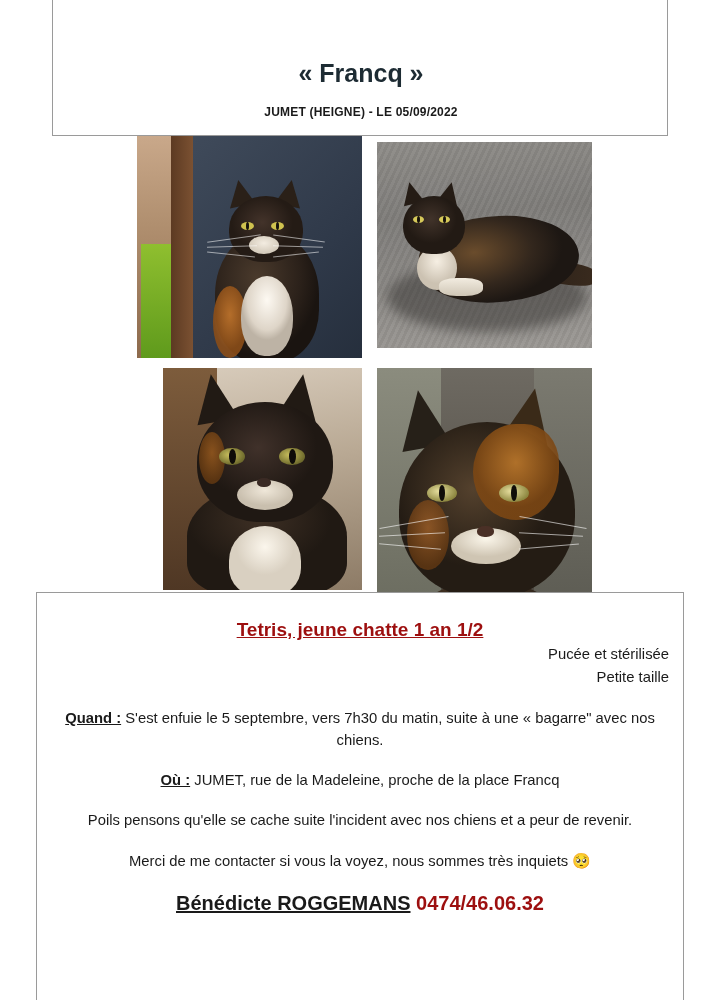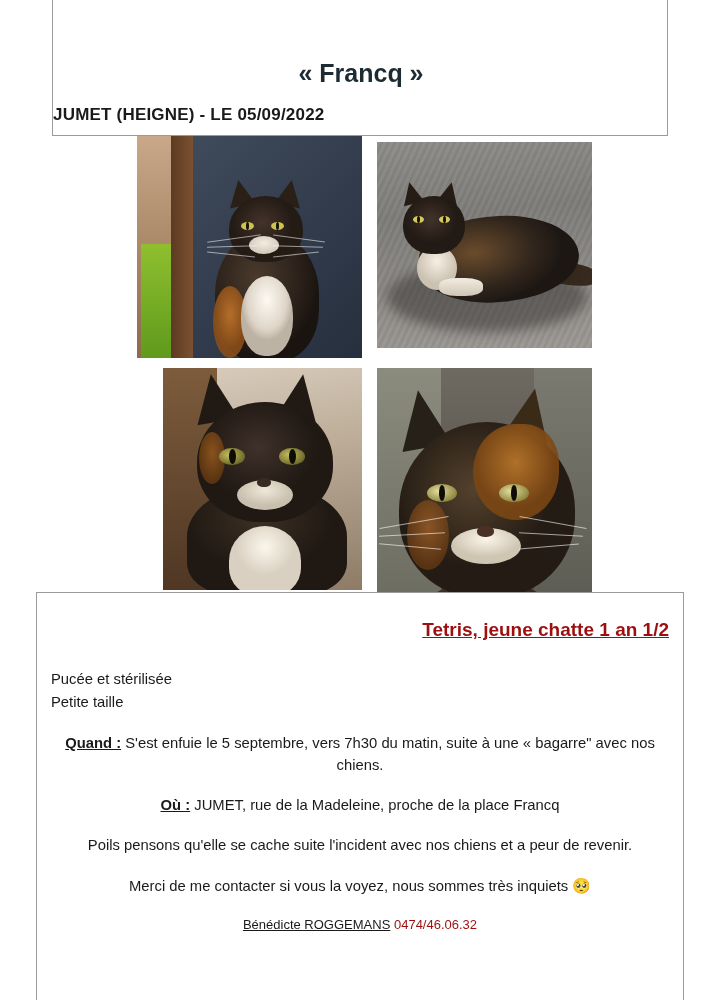--- a/index.html
+++ b/index.html
@@ -52,22 +52,22 @@
     text-align: center;
     font-size: 25px;
     font-weight: bold;
     color: #1d2b33;
   }
   .title-sub {
     position: absolute;
     left: 0;
     top: 138px;
     width: 616px;
-    text-align: left;
-    font-size: 17px;
+    text-align: center;
+    font-size: 12px;
     font-weight: bold;
     color: #1a1a1a;
     letter-spacing: 0.2px;
   }
 
   
   .collage {
     position: absolute;
     left: 137px;
     top: 136px;
@@ -252,51 +252,51 @@
     left: 36px;
     top: 592px;
     width: 648px;
     height: 412px;
     border: 1px solid #9a9a9a;
     box-sizing: border-box;
     background: #ffffff;
     padding: 26px 14px 0 14px;
   }
   .detail-heading {
-    text-align: right;
+    text-align: center;
     font-size: 19px;
     font-weight: bold;
     color: #9d0f0f;
     text-decoration: underline;
-    margin: 0 0 28px 0;
+    margin: 0 0 3px 0;
     font-family: "Liberation Sans", sans-serif;
   }
   .detail-line {
-    text-align: left;
+    text-align: right;
     font-size: 14.8px;
     color: #1a1a1a;
     margin: 2px 0;
     line-height: 1.45;
   }
   .para {
     text-align: center;
     font-size: 14.8px;
     color: #1a1a1a;
     line-height: 1.5;
     margin: 18px 8px 0 8px;
   }
   .para .lbl {
     font-weight: bold;
     text-decoration: underline;
   }
   .contact {
     text-align: center;
     margin-top: 20px;
-    font-size: 13px;
-    font-weight: normal;
+    font-size: 20px;
+    font-weight: bold;
   }
   .contact .name {
     color: #1a1a1a;
     text-decoration: underline;
   }
   .contact .phone {
     color: #9d0f0f;
   }
   .emoji {
     font-size: 15px;

